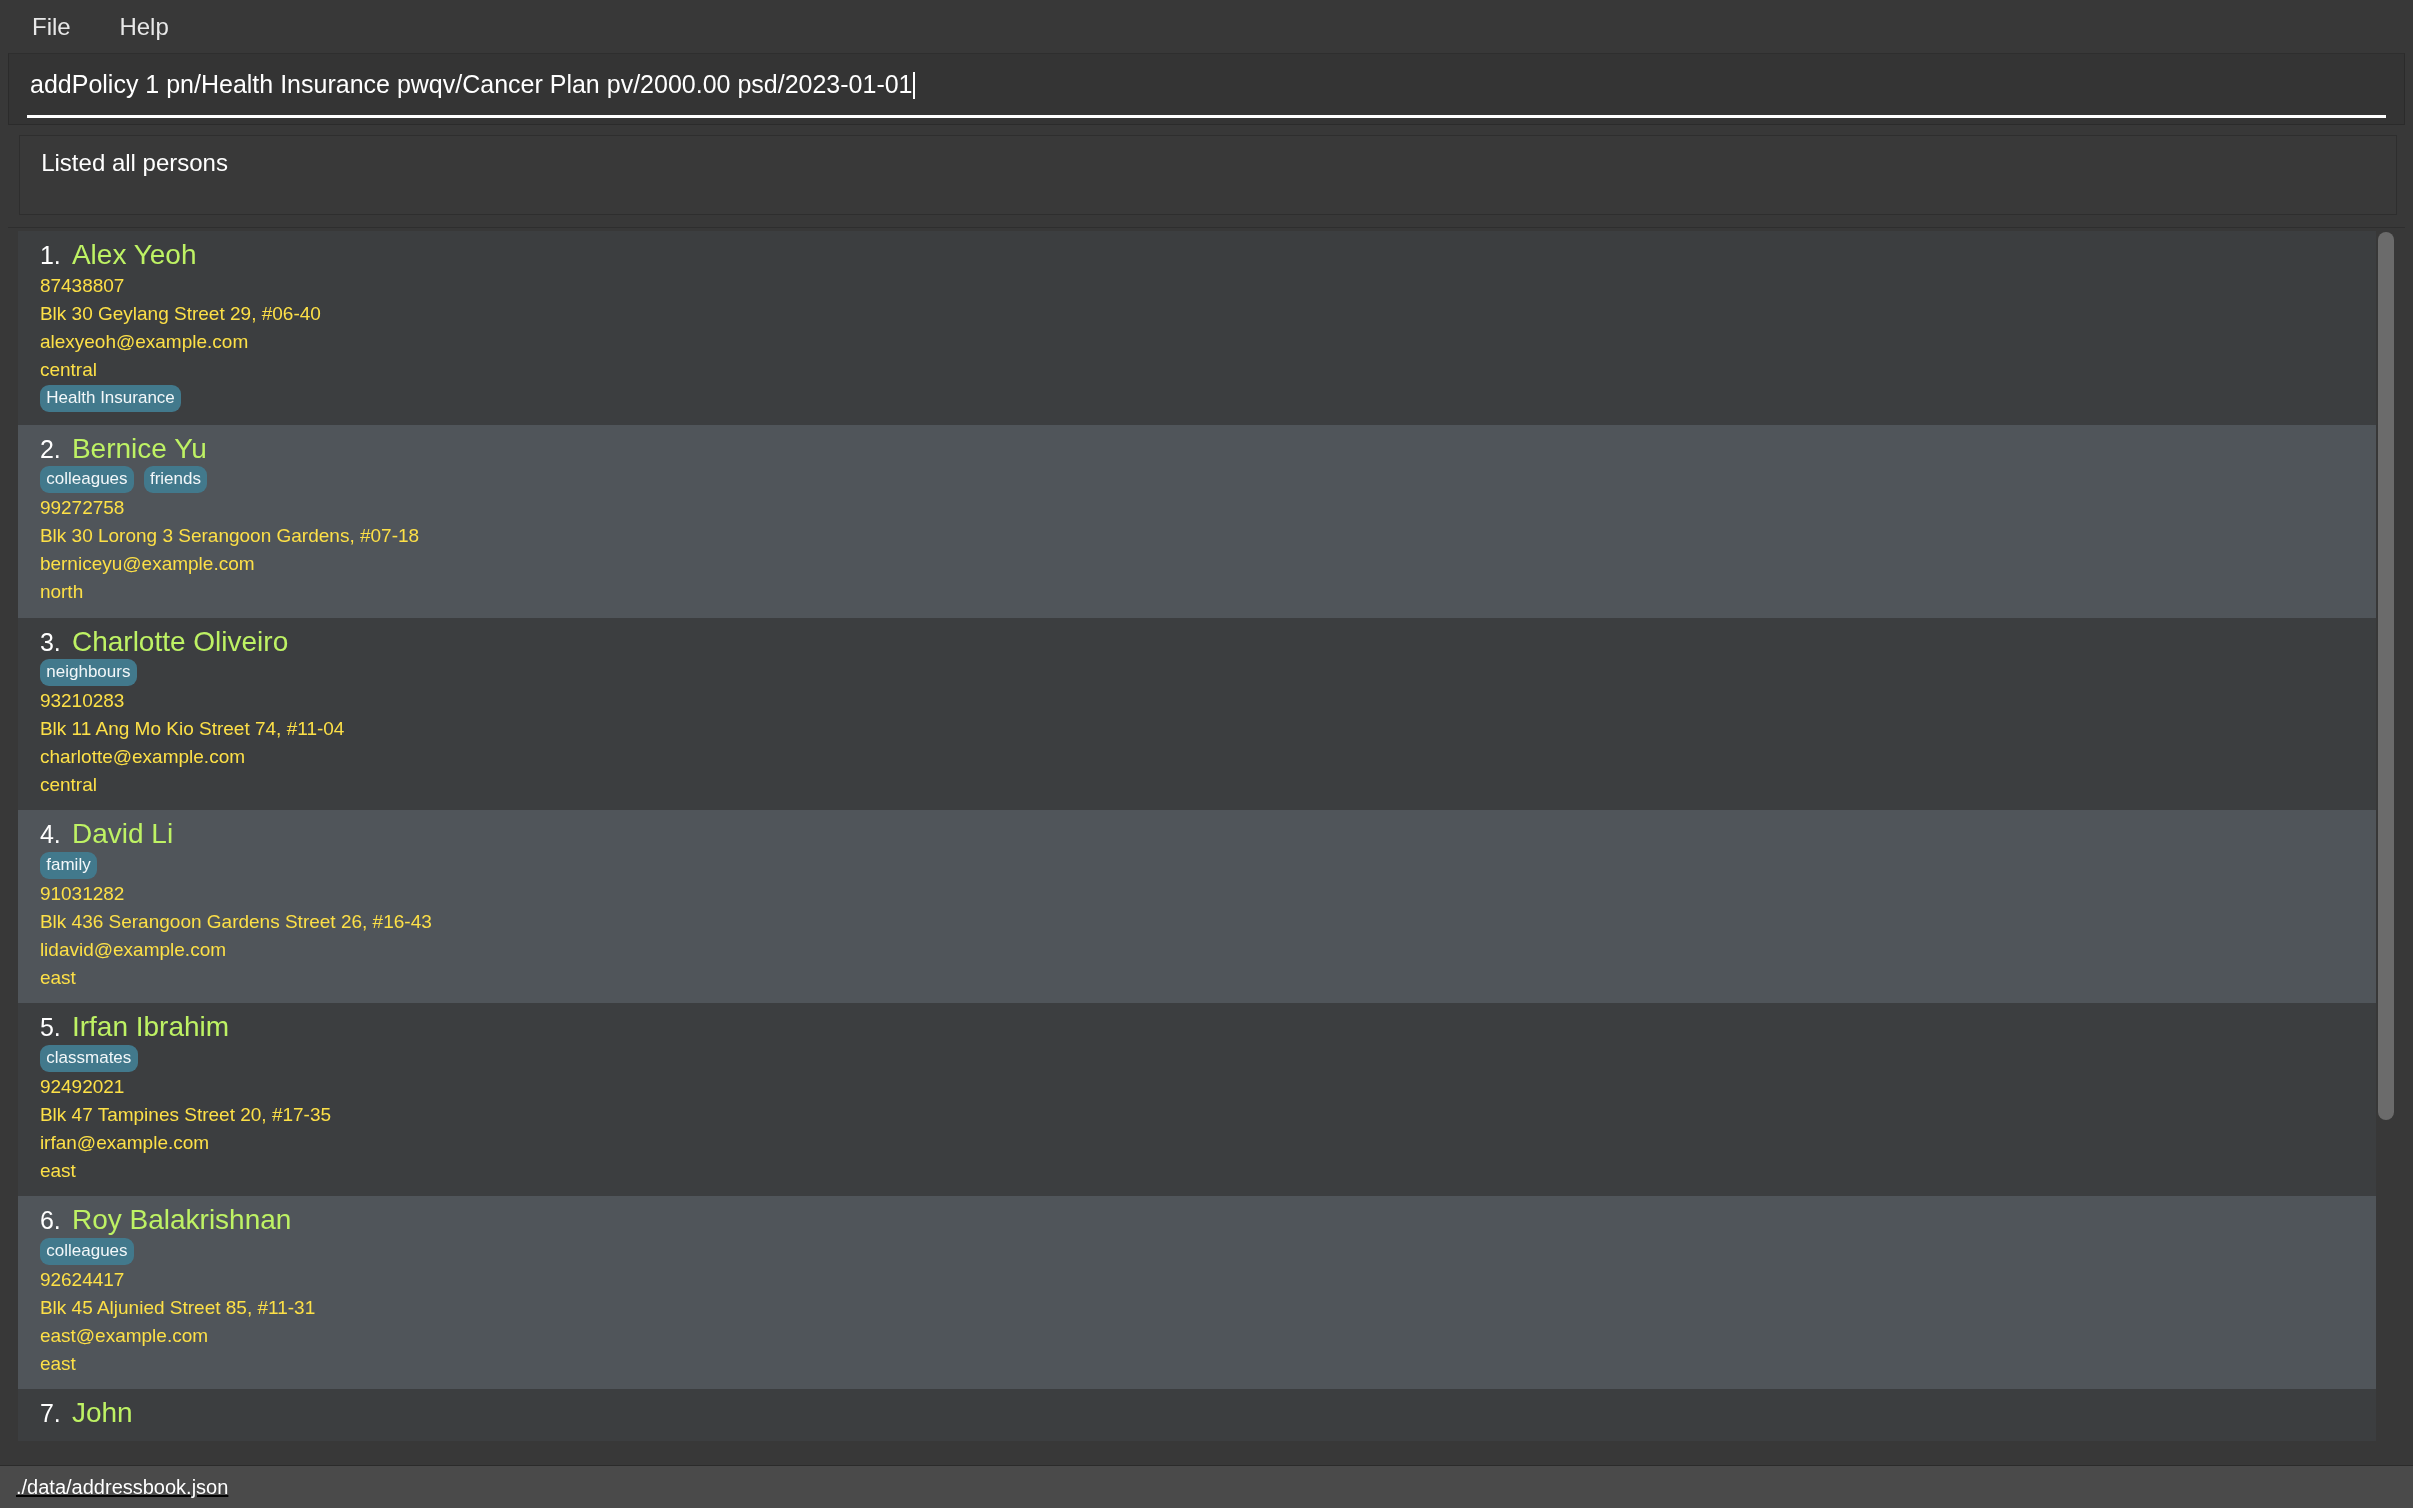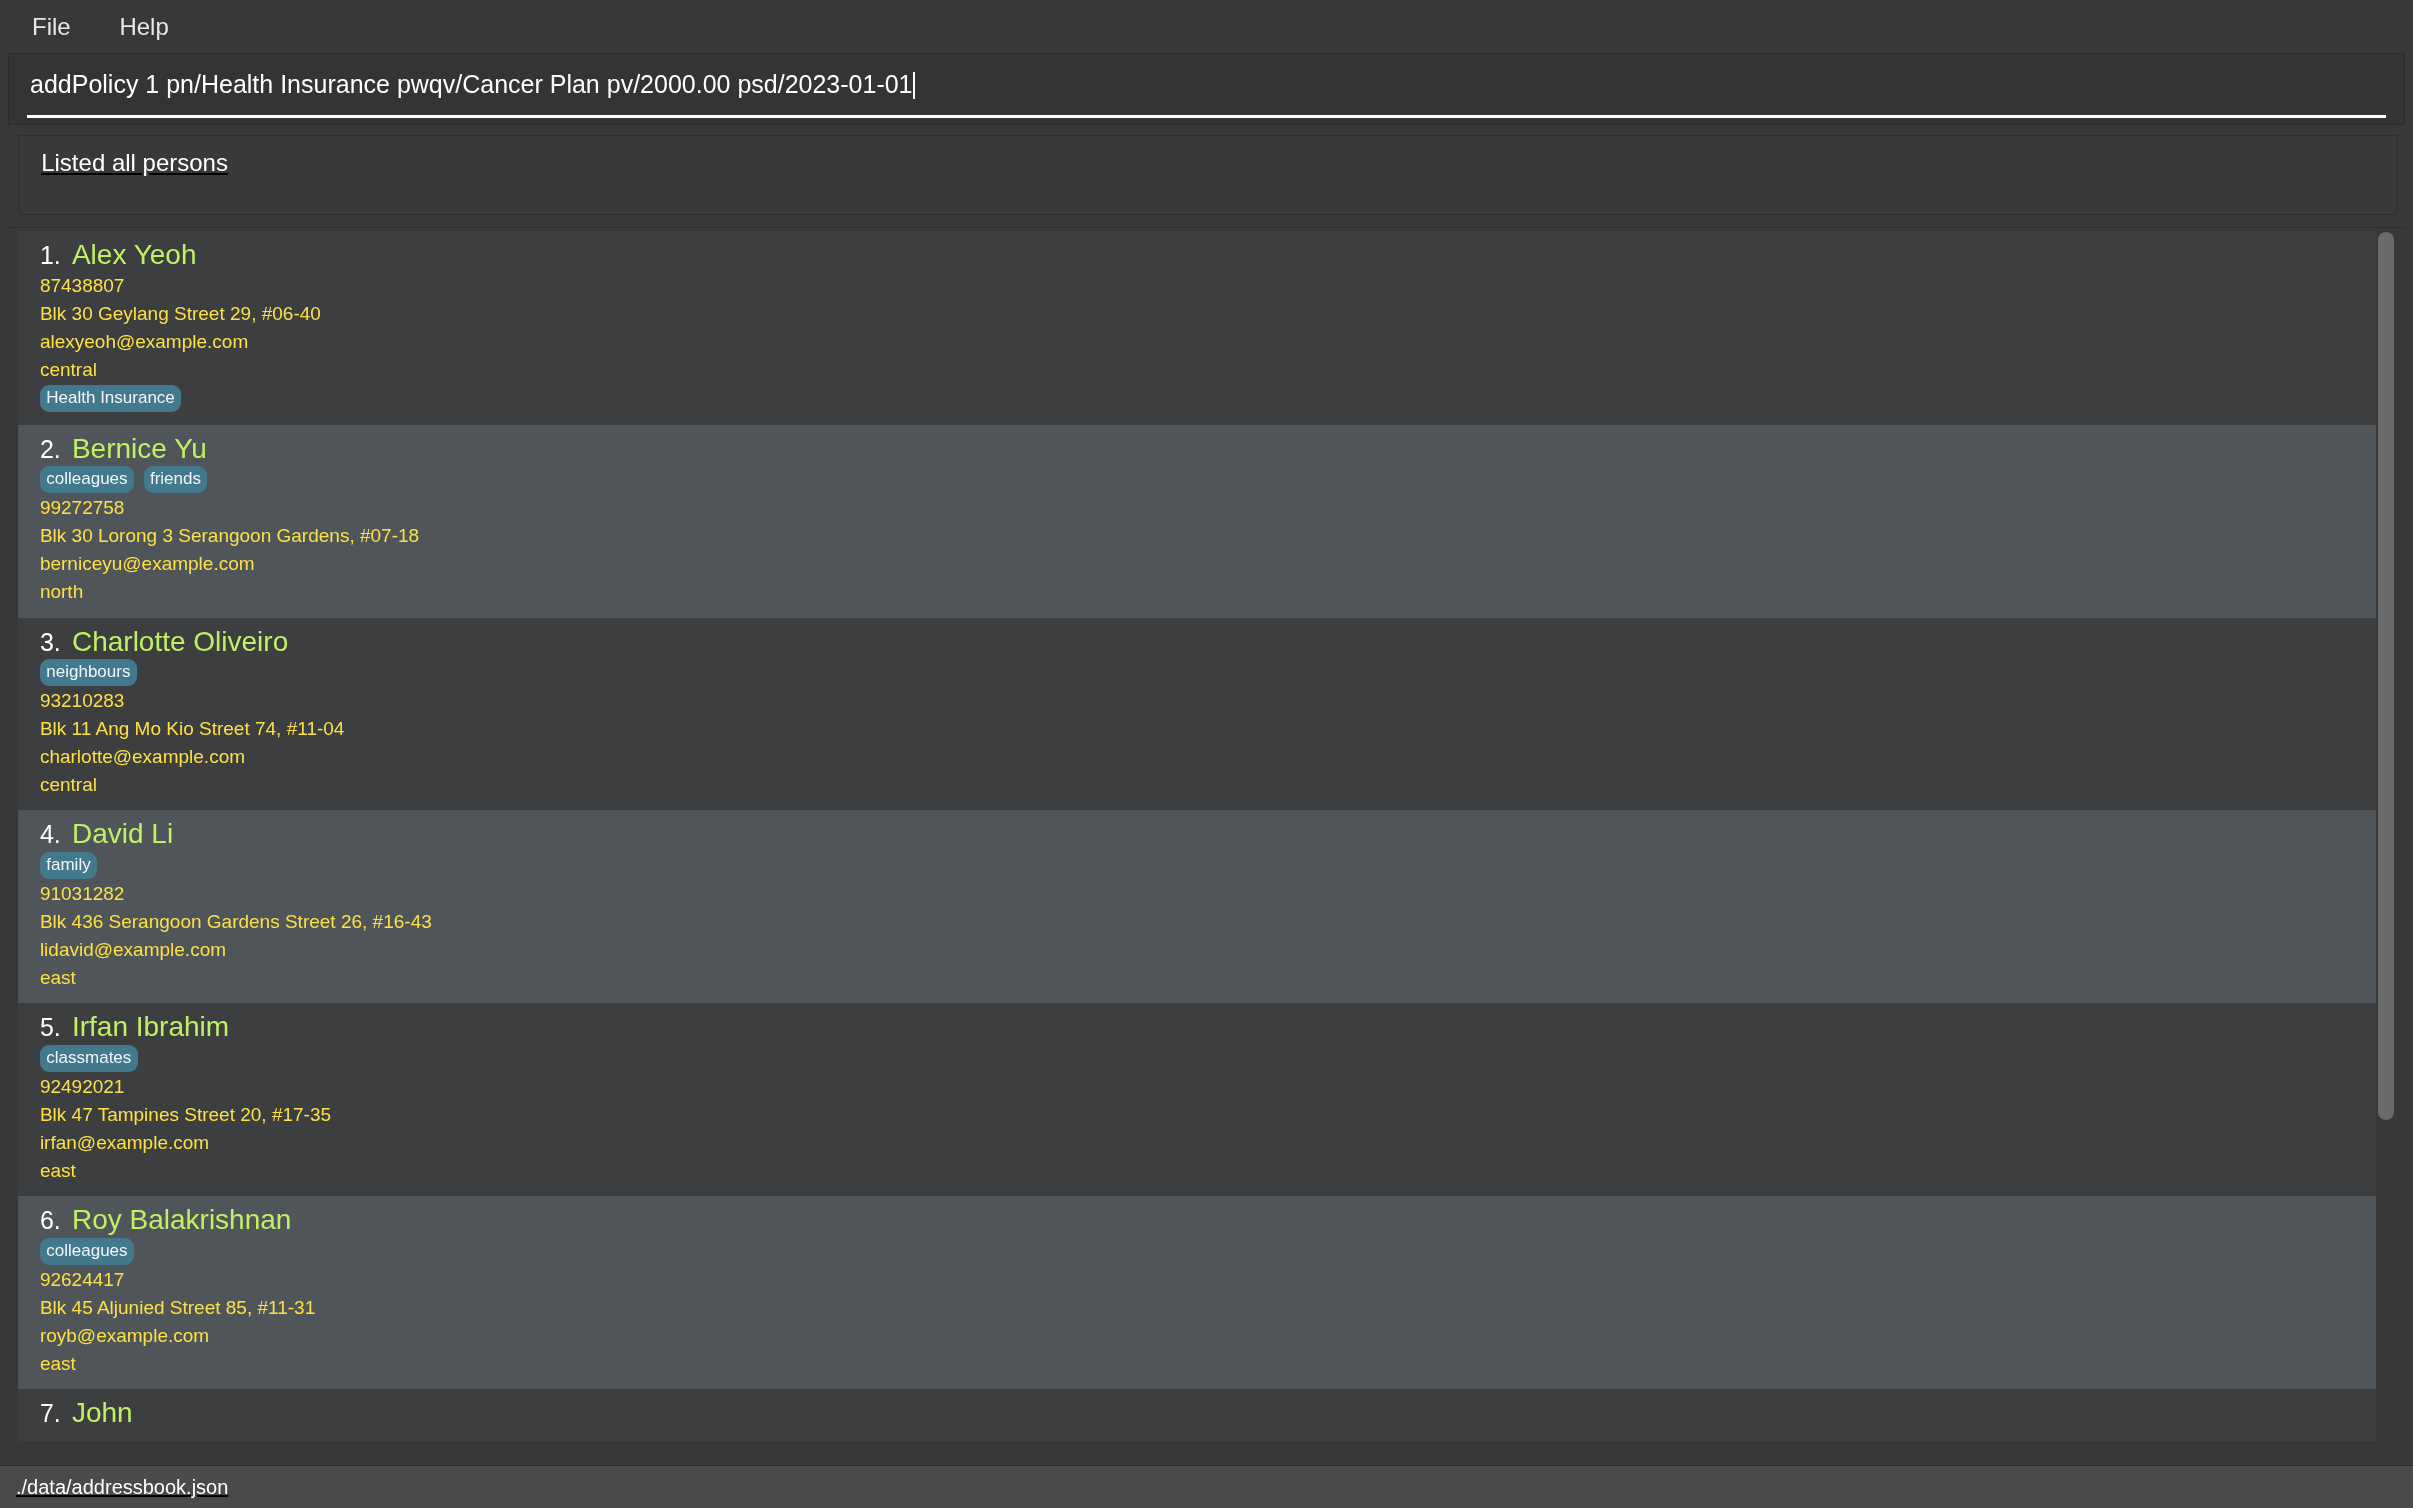--- a/index.html
+++ b/index.html
@@ -87,21 +87,20 @@
     margin: 4px 8px 0 8px;
     background: #383838;
     padding: 6.4px 8px 6.4px 11.2px;
   }
   .result-box {
     width: 100%;
     height: 100%;
     border: 0.8px solid #2e2e2e;
     background: #393939;
     padding: 11.2px 0 0 21px;
-    text-decoration: underline;
   }
   .result-text {
     color: #ffffff;
     font-size: 24px;
     line-height: 29px;
   }
 
   
   .list-pane {
     flex: 1 1 auto;
@@ -293,21 +292,21 @@
         <div class="person-card alt">
           <div class="person-header">
             <span class="person-index">6.</span>
             <span class="person-name">Roy Balakrishnan</span>
           </div>
           <div class="tag-row">
             <span class="tag">colleagues</span>
           </div>
           <div class="detail-line">92624417</div>
           <div class="detail-line">Blk 45 Aljunied Street 85, #11-31</div>
-          <div class="detail-line">royb@example.com</div>
+          <div class="detail-line">east@example.com</div>
           <div class="detail-line">east</div>
         </div>
         <div class="person-card">
           <div class="person-header">
             <span class="person-index">7.</span>
             <span class="person-name">John</span>
           </div>
         </div>
       </div>
     <div class="scrollbar-track">

